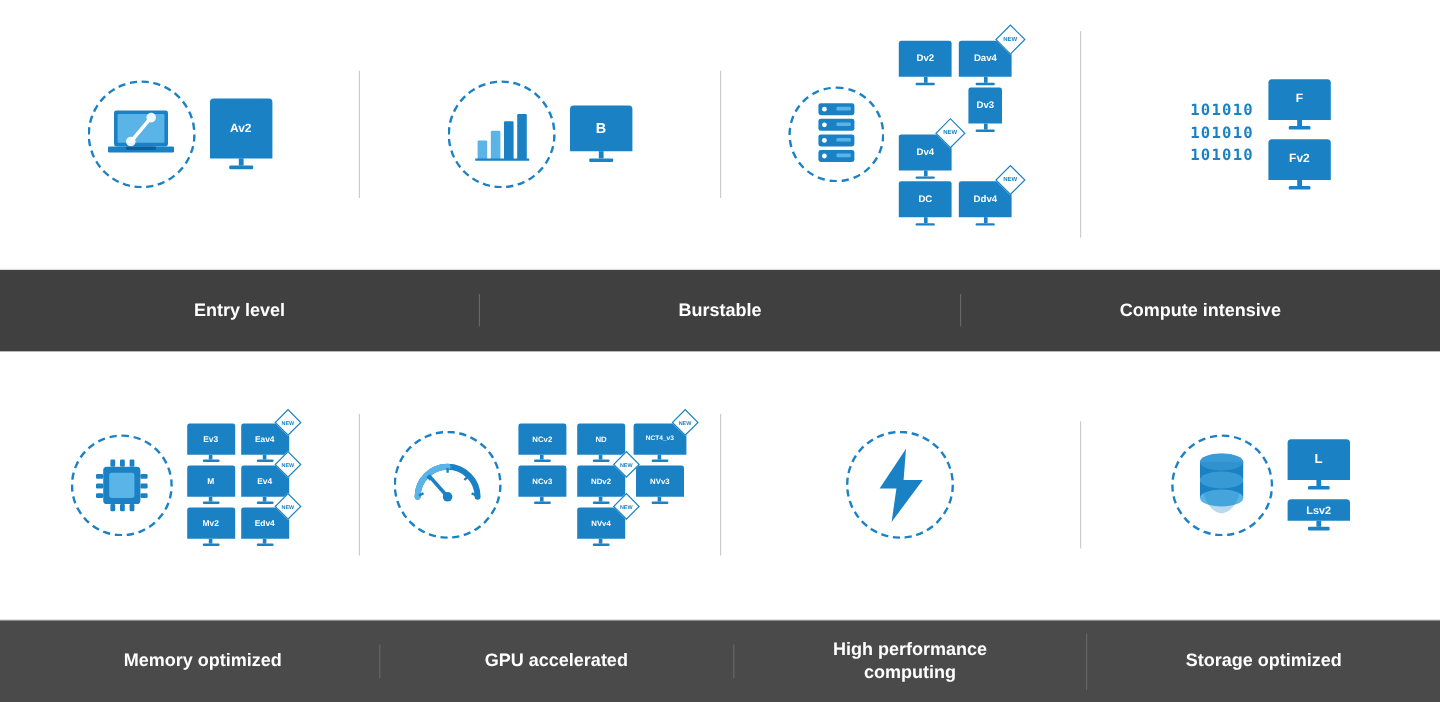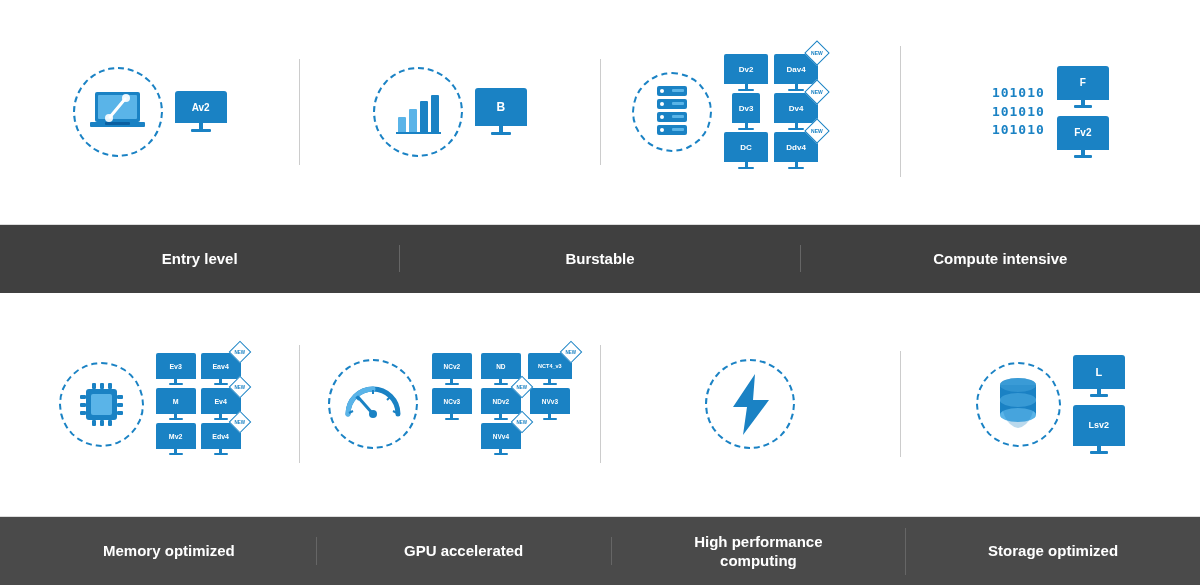--- a/index.html
+++ b/index.html
@@ -147,21 +147,21 @@
 
           <line x1="20" y1="28" x2="35" y2="10" stroke="white" stroke-width="3" stroke-linecap="round"></line>
           <circle cx="19" cy="29" r="4" fill="white" opacity="0.9"></circle>
           <circle cx="36" cy="9" r="4" fill="white" opacity="0.9"></circle>
           <rect x="0" y="33" width="55" height="5" rx="1" fill="#1a82c4"></rect>
           <rect x="15" y="33" width="25" height="3" rx="1" fill="#0a5fa0"></rect>
         </svg>
       </div>
 
       <div class="mon">
-        <div class="mon-screen" style="width:52px;height:32px;font-size:10px;border-radius:3px 3px 0 0;">Av2</div>
+        <div class="mon-screen" style="width:52px;height:50px;font-size:10px;border-radius:3px 3px 0 0;">Av2</div>
         <div class="mon-stand" style="width:4px;height:6px;background:#1a82c4;"></div>
         <div class="mon-base" style="width:20px;height:3px;background:#1a82c4;border-radius:1px;"></div>
       </div>
     </div>
 
     <div class="top-section-2">
 
       <div class="dashed-circle">
         <svg width="50" height="50" viewBox="0 0 50 50">
           <rect x="5" y="30" width="8" height="16" rx="1" fill="#5ab4e8"></rect>
@@ -191,21 +191,21 @@
           <rect x="20" y="18" width="12" height="3" rx="1" fill="#5ab4e8"></rect>
           <rect x="5" y="28" width="30" height="10" rx="2" fill="#1a82c4"></rect>
           <circle cx="10" cy="33" r="2" fill="white"></circle>
           <rect x="20" y="31" width="12" height="3" rx="1" fill="#5ab4e8"></rect>
           <rect x="5" y="41" width="30" height="10" rx="2" fill="#1a82c4"></rect>
           <circle cx="10" cy="46" r="2" fill="white"></circle>
           <rect x="20" y="44" width="12" height="3" rx="1" fill="#5ab4e8"></rect>
         </svg>
       </div>
 
-      <div style="display:grid;grid-template-columns:1fr 1fr 1fr;gap:2px 6px;position:relative;">
+      <div style="display:grid;grid-template-columns:1fr 1fr;gap:2px 6px;position:relative;">
 
         <div class="mon">
           <div class="mon-screen" style="width:44px;height:30px;font-size:8px;border-radius:2px 2px 0 0;">Dv2</div>
           <div class="mon-stand" style="width:3px;height:5px;background:#1a82c4;"></div>
           <div class="mon-base" style="width:16px;height:2px;background:#1a82c4;border-radius:1px;"></div>
         </div>
         <div class="mon" style="position:relative;">
           <div class="mon-screen" style="width:44px;height:30px;font-size:8px;border-radius:2px 2px 0 0;">Dav4</div>
           <div class="mon-stand" style="width:3px;height:5px;background:#1a82c4;"></div>
           <div class="mon-base" style="width:16px;height:2px;background:#1a82c4;border-radius:1px;"></div>
@@ -444,21 +444,21 @@
         </svg>
       </div>
 
       <div style="display:flex;flex-direction:column;gap:8px;">
         <div class="mon">
           <div class="mon-screen" style="width:52px;height:34px;font-size:11px;border-radius:3px 3px 0 0;">L</div>
           <div class="mon-stand" style="width:4px;height:5px;background:#1a82c4;"></div>
           <div class="mon-base" style="width:18px;height:3px;background:#1a82c4;border-radius:1px;"></div>
         </div>
         <div class="mon">
-          <div class="mon-screen" style="width:52px;height:41px;font-size:9px;border-radius:3px 3px 0 0;">Lsv2</div>
+          <div class="mon-screen" style="width:52px;height:18px;font-size:9px;border-radius:3px 3px 0 0;">Lsv2</div>
           <div class="mon-stand" style="width:4px;height:5px;background:#1a82c4;"></div>
           <div class="mon-base" style="width:18px;height:3px;background:#1a82c4;border-radius:1px;"></div>
         </div>
       </div>
     </div>
 
   </div>
 
   <div class="label-row-bottom">
     <div class="label-cell">

